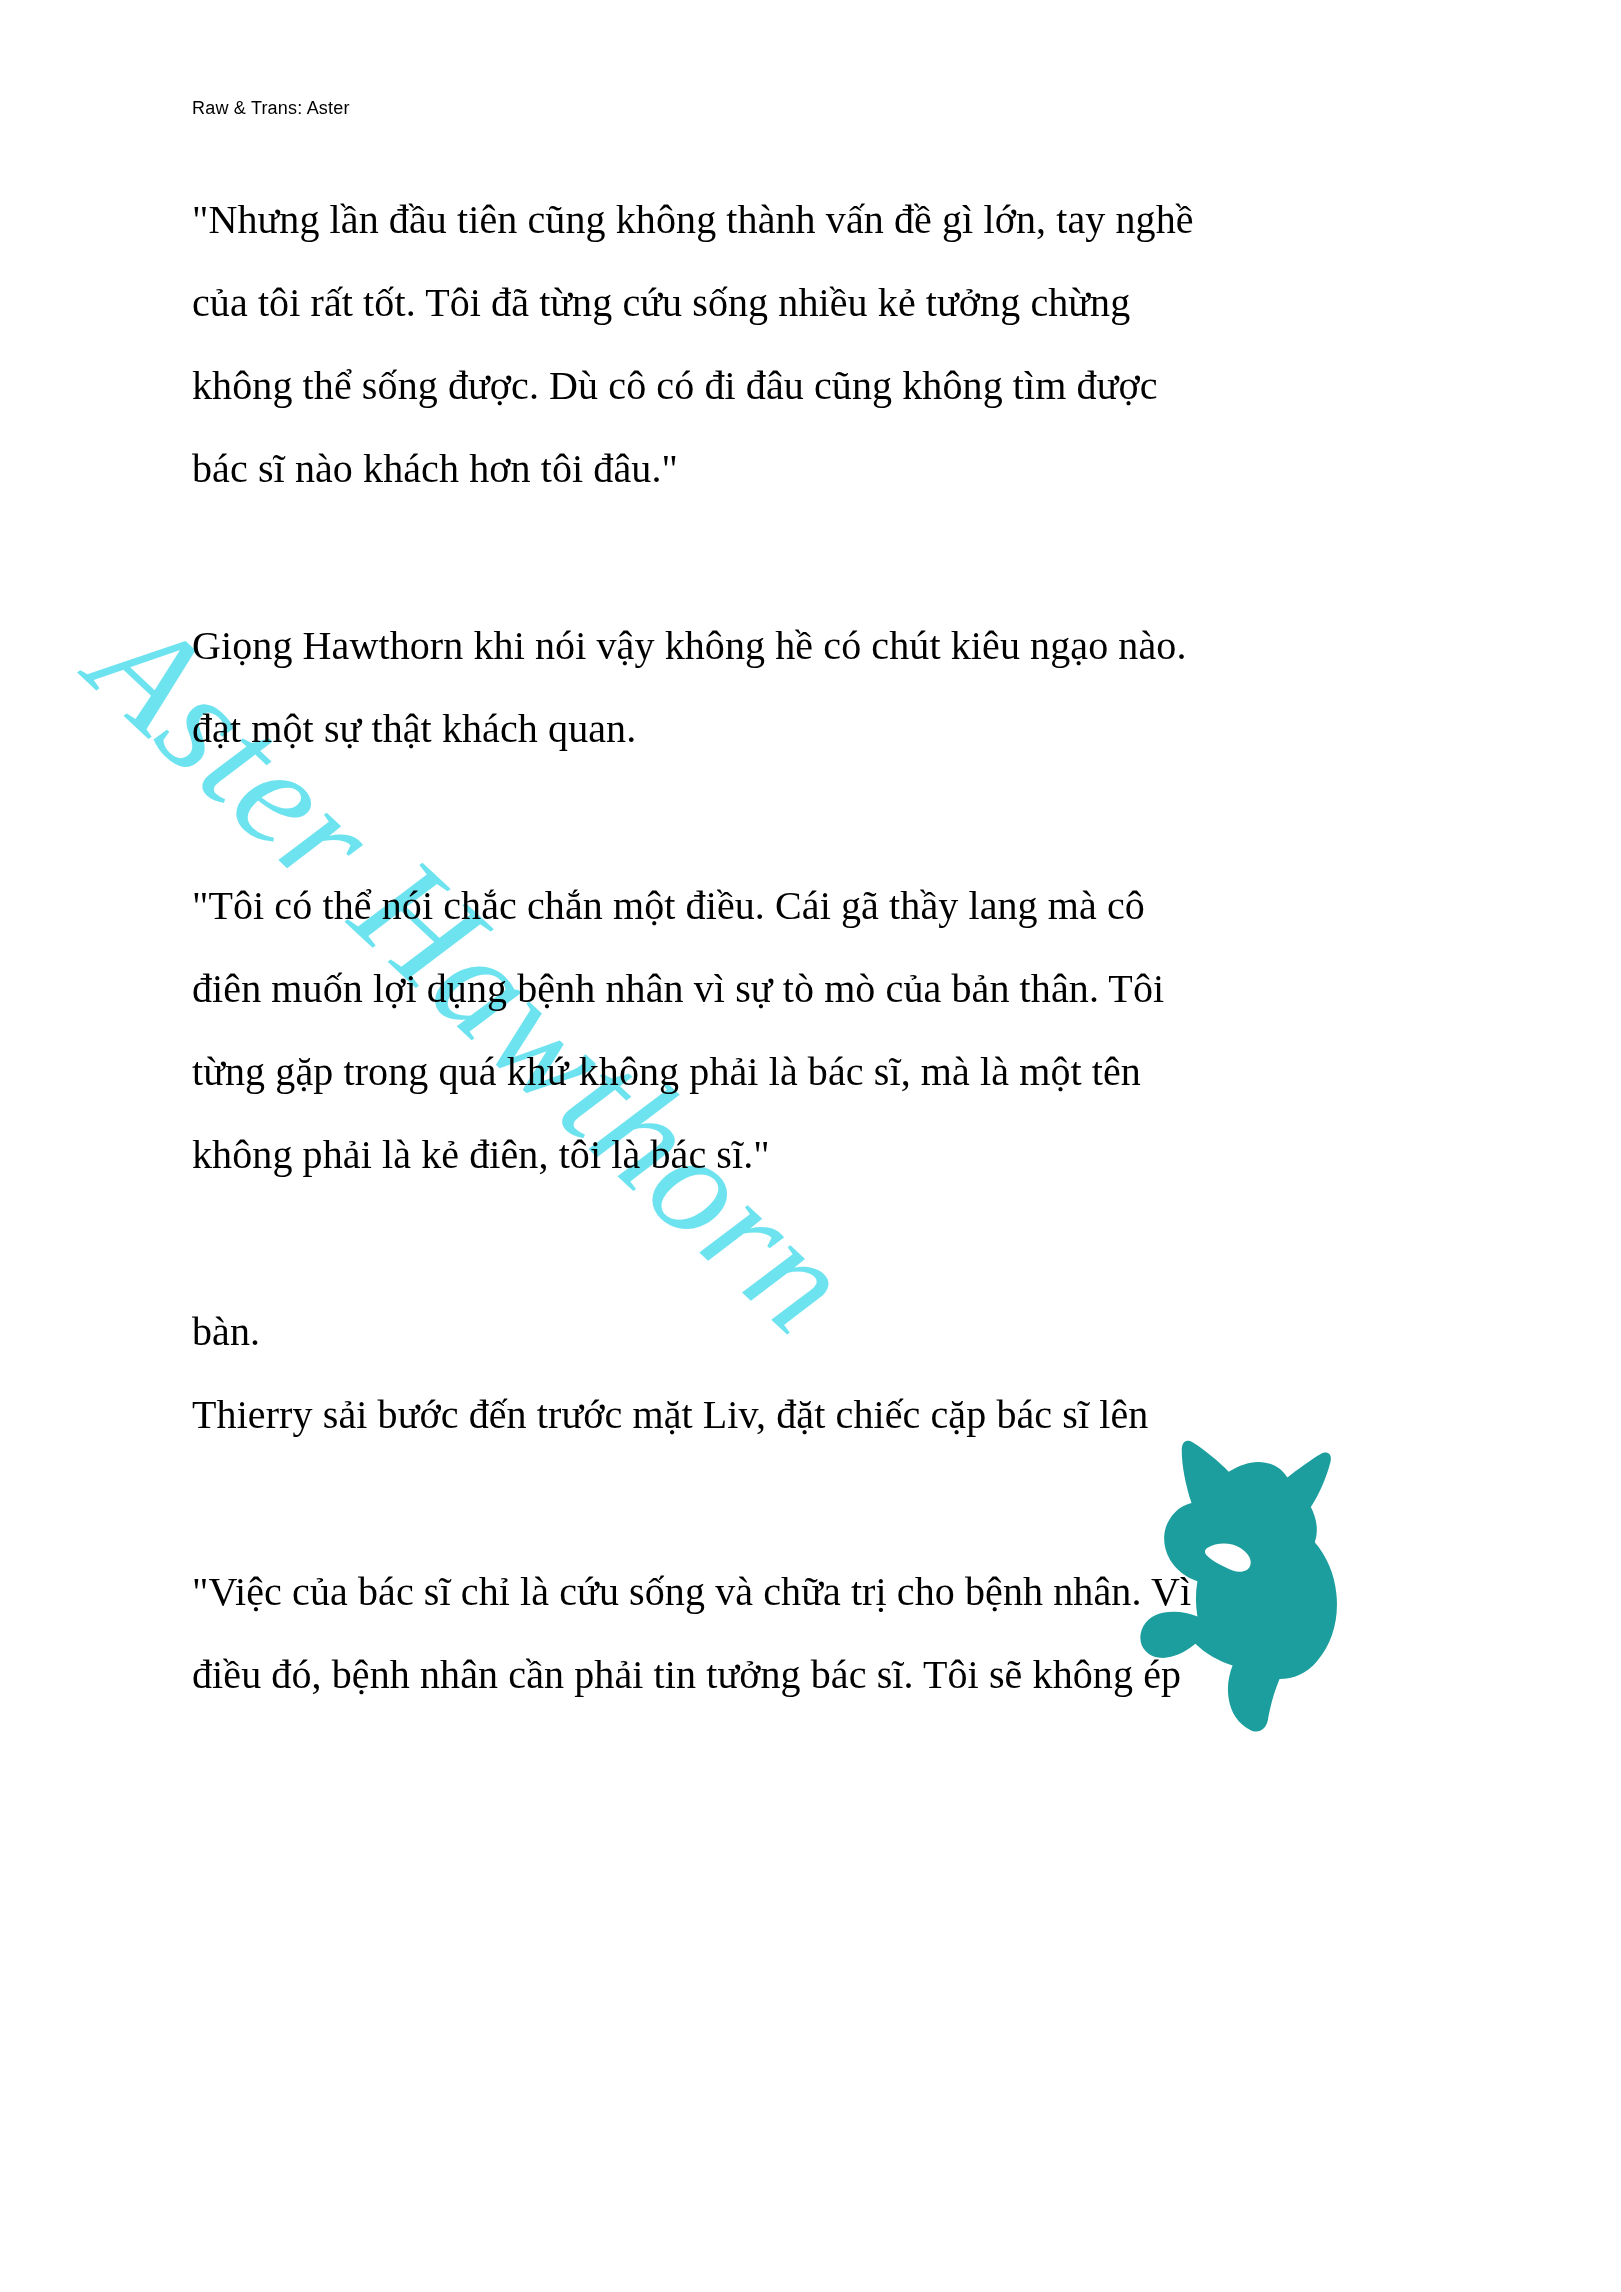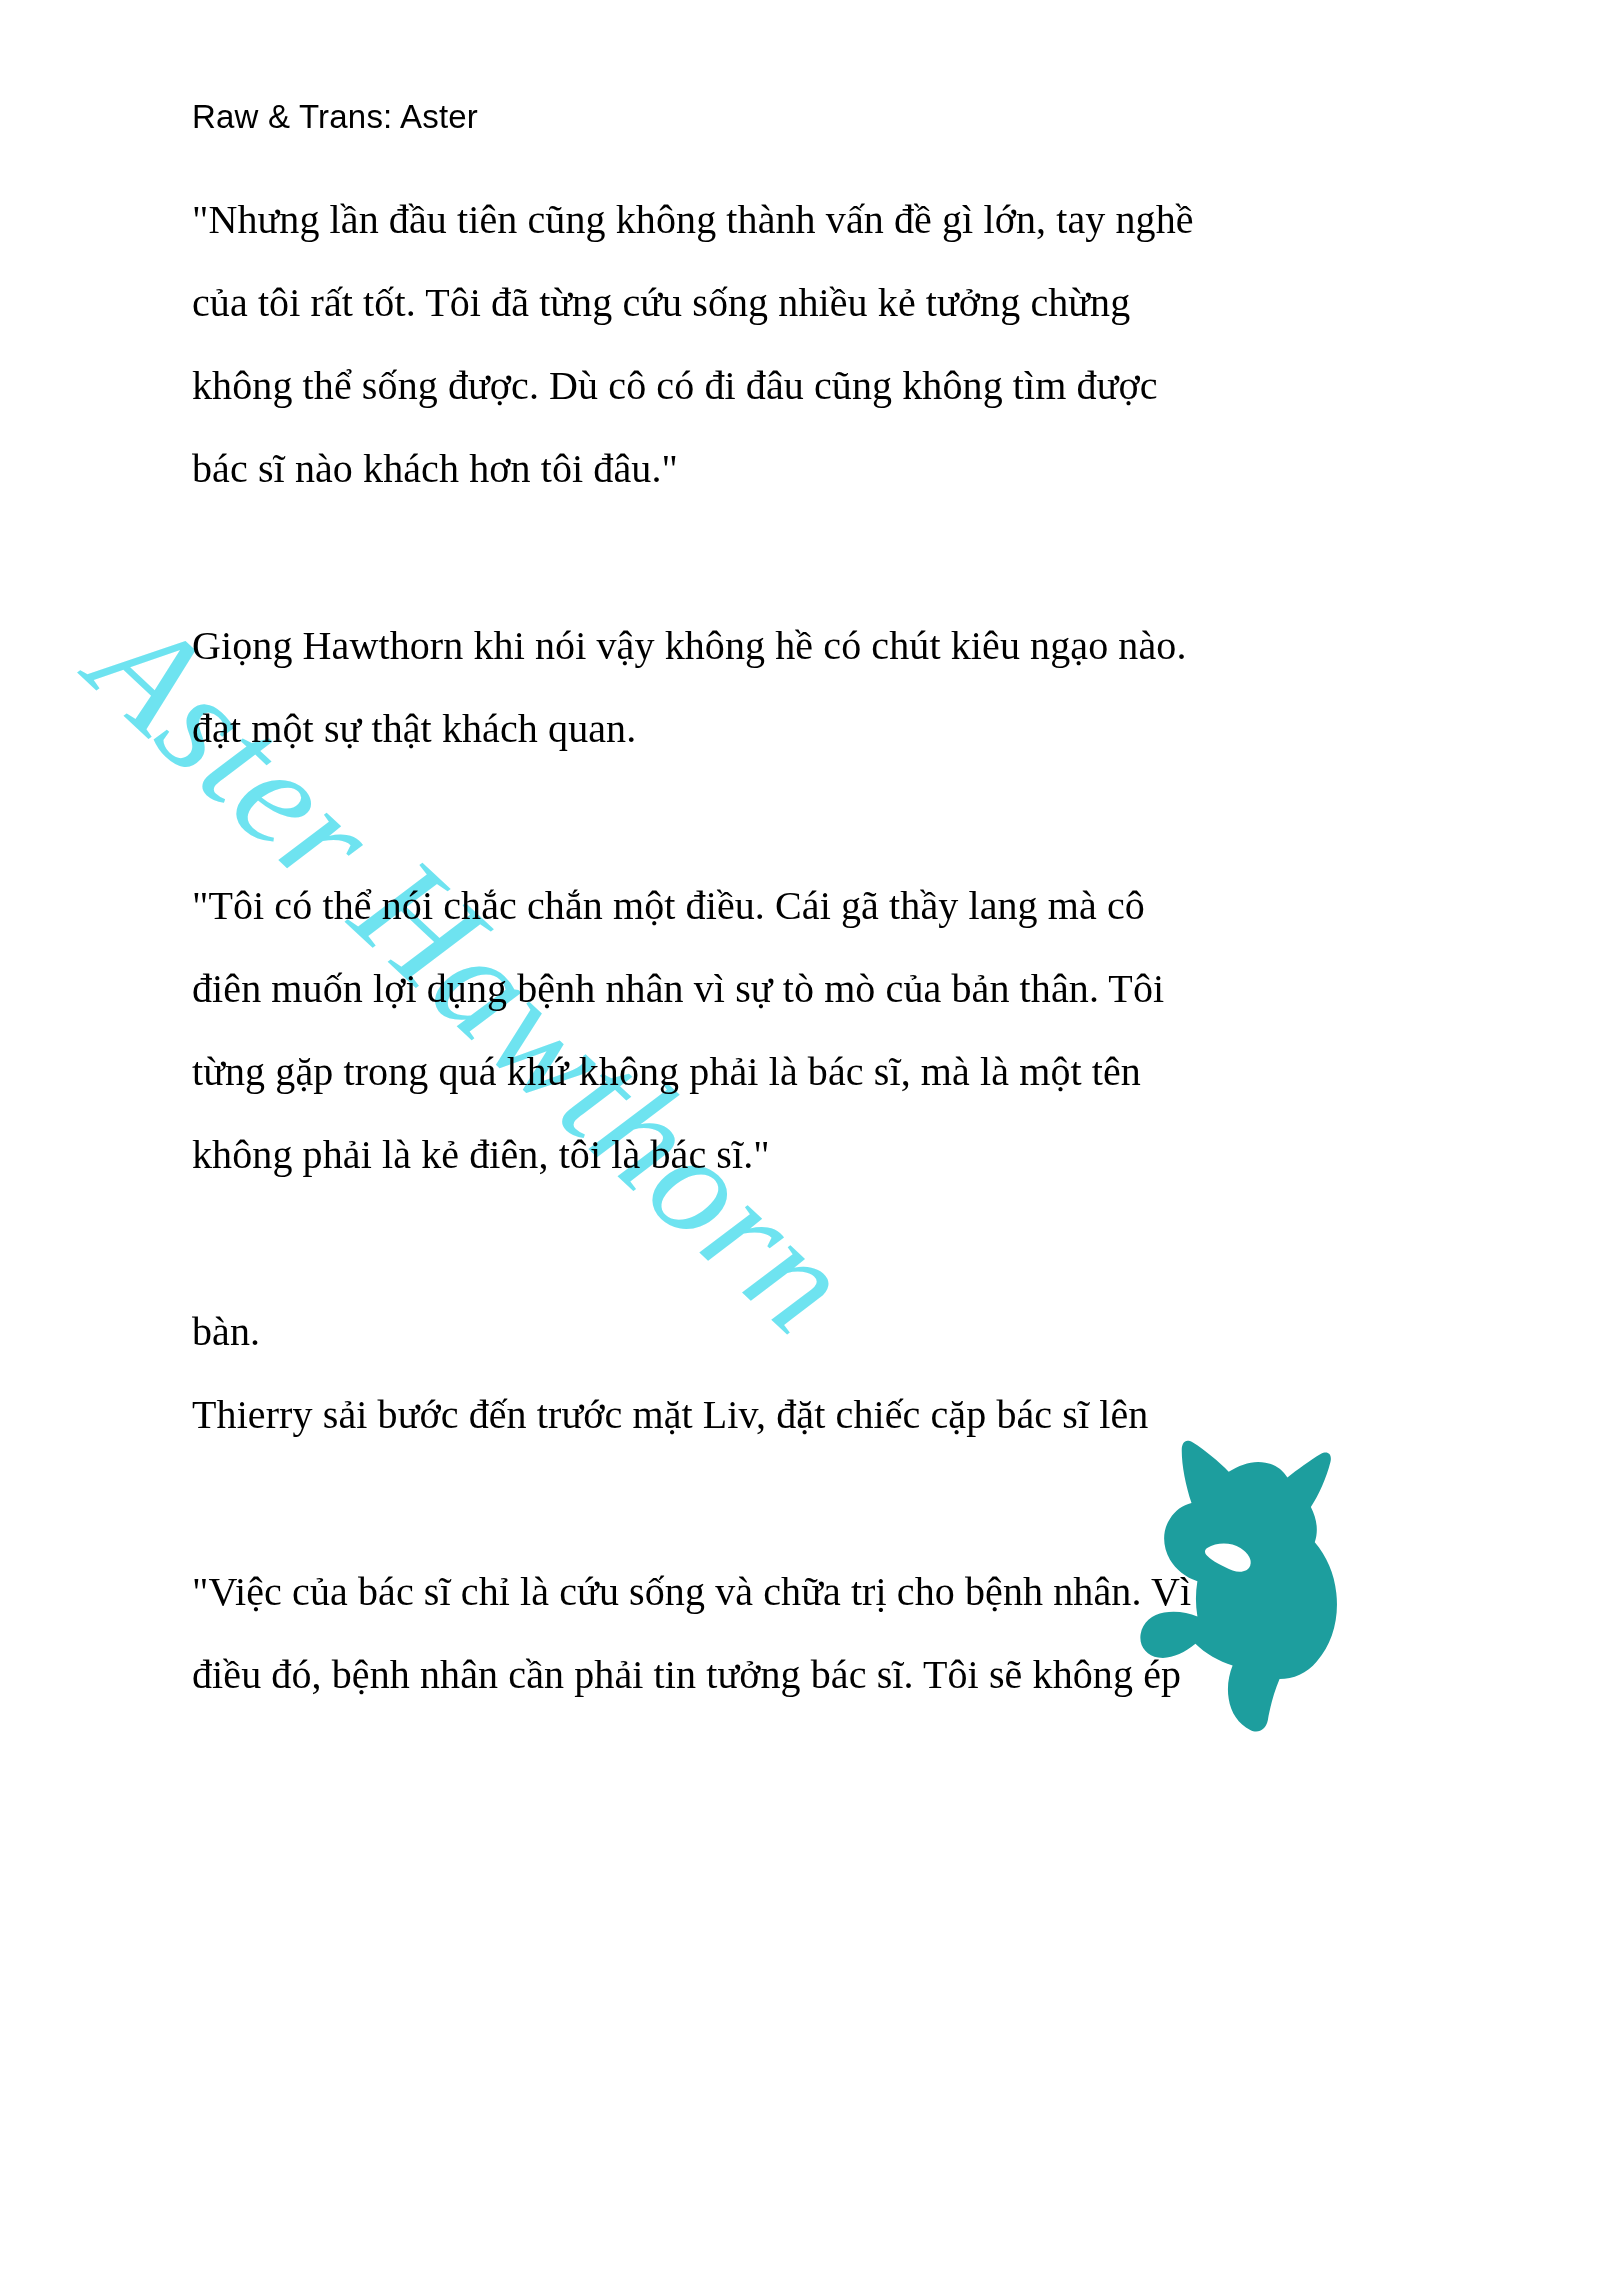--- a/index.html
+++ b/index.html
@@ -15,21 +15,21 @@
     overflow: hidden;
     font-family: "Liberation Serif", "DejaVu Serif", serif;
   }
 
   
   .header {
     position: absolute;
     left: 192px;
     top: 98px;
     font-family: "Liberation Sans", "DejaVu Sans", sans-serif;
-    font-size: 33px;
+    font-size: 18px;
     color: #000000;
     letter-spacing: 0.2px;
     white-space: nowrap;
   }
 
   
   .content {
     position: absolute;
     left: 192px;
     top: 178px;

